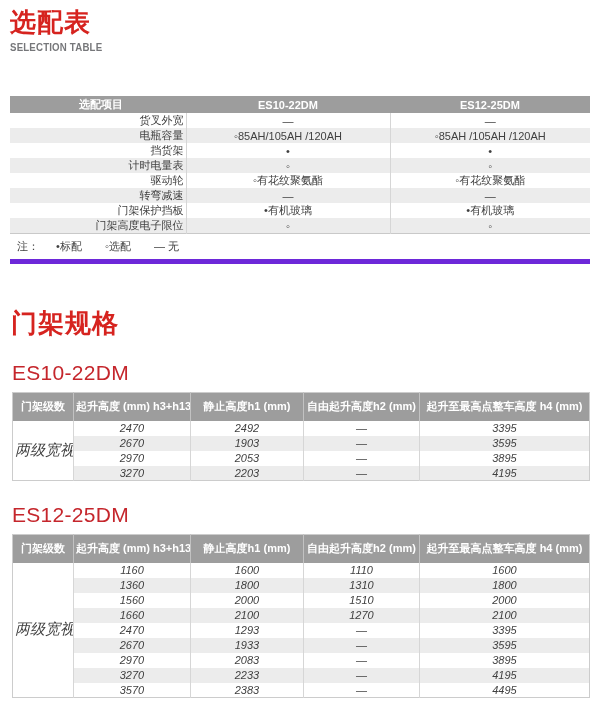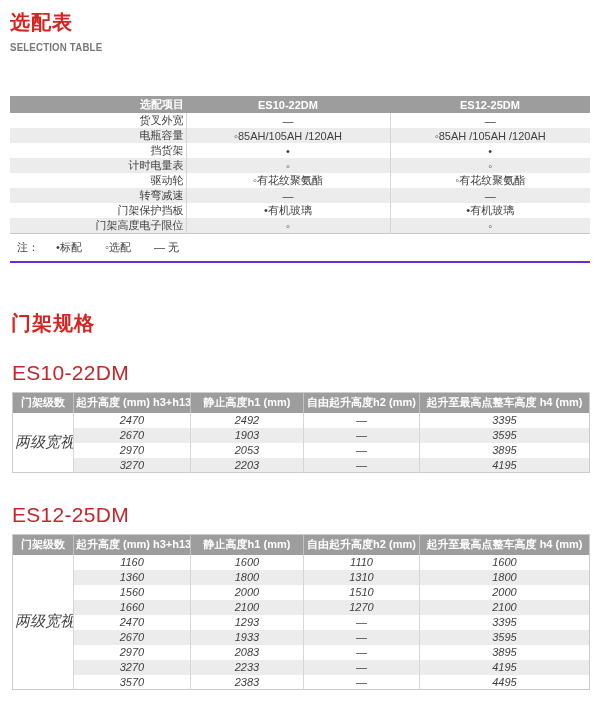--- a/index.html
+++ b/index.html
@@ -21,21 +21,21 @@
     width:600px;height:703px;
     background:#ffffff;
     overflow:hidden;
   }
   .abs{position:absolute;}
 
   
   .cn-title{
     color:var(--red);
     font-weight:bold;
-    font-size:20px;
+    font-size:26px;
     line-height:30px;
     letter-spacing:1px;
   }
   .en-title{
     color:#76777a;
     font-weight:bold;
     font-size:11px;
     line-height:13px;
     letter-spacing:0.2px;
     display:inline-block;
@@ -73,38 +73,38 @@
     text-align:center;
     vertical-align:middle;
     color:var(--text);
     padding:0 2px;
     white-space:nowrap;
     overflow:hidden;
   }
 
   
   .sel-table{width:580px;}
-  .sel-table th:first-child{text-align:right;padding-left:8px;}
+  .sel-table th:first-child{text-align:center;padding-left:8px;}
   .sel-table tbody td + td{border-left:1px solid var(--cell-border);}
   .sel-table tbody tr:nth-child(even) td{background:var(--row-alt);}
   .sel-table tbody td.lbl{text-align:right;padding-left:7px;}
   .sel-table tfoot td{
     text-align:left;
     padding-left:7px;
     height:28px;
     background:#ffffff;
     border-top:1px solid #c9c9c9;
-    border-bottom:2px solid #6d28d9;
+    border-bottom:5px solid #6d28d9;
   }
   .note-part{display:inline-block;margin-right:20px;}
   .note-part.first{margin-right:14px;}
 
   
   .mast-table{width:577px;border:1px solid #cccccc;}
-  .mast-table th{height:20px;}
+  .mast-table th{height:28px;}
   .mast-table th + th{border-left:1px solid #c2c2c2;}
   .mast-table td{border-left:1px solid var(--cell-border);font-style:italic;}
   .mast-table td.group{
     border-left:none;
     background:#ffffff !important;
     font-size:15px;
   }
   .mast-table tbody tr:nth-child(even) td{background:var(--row-alt);}
 </style>
 </head>

